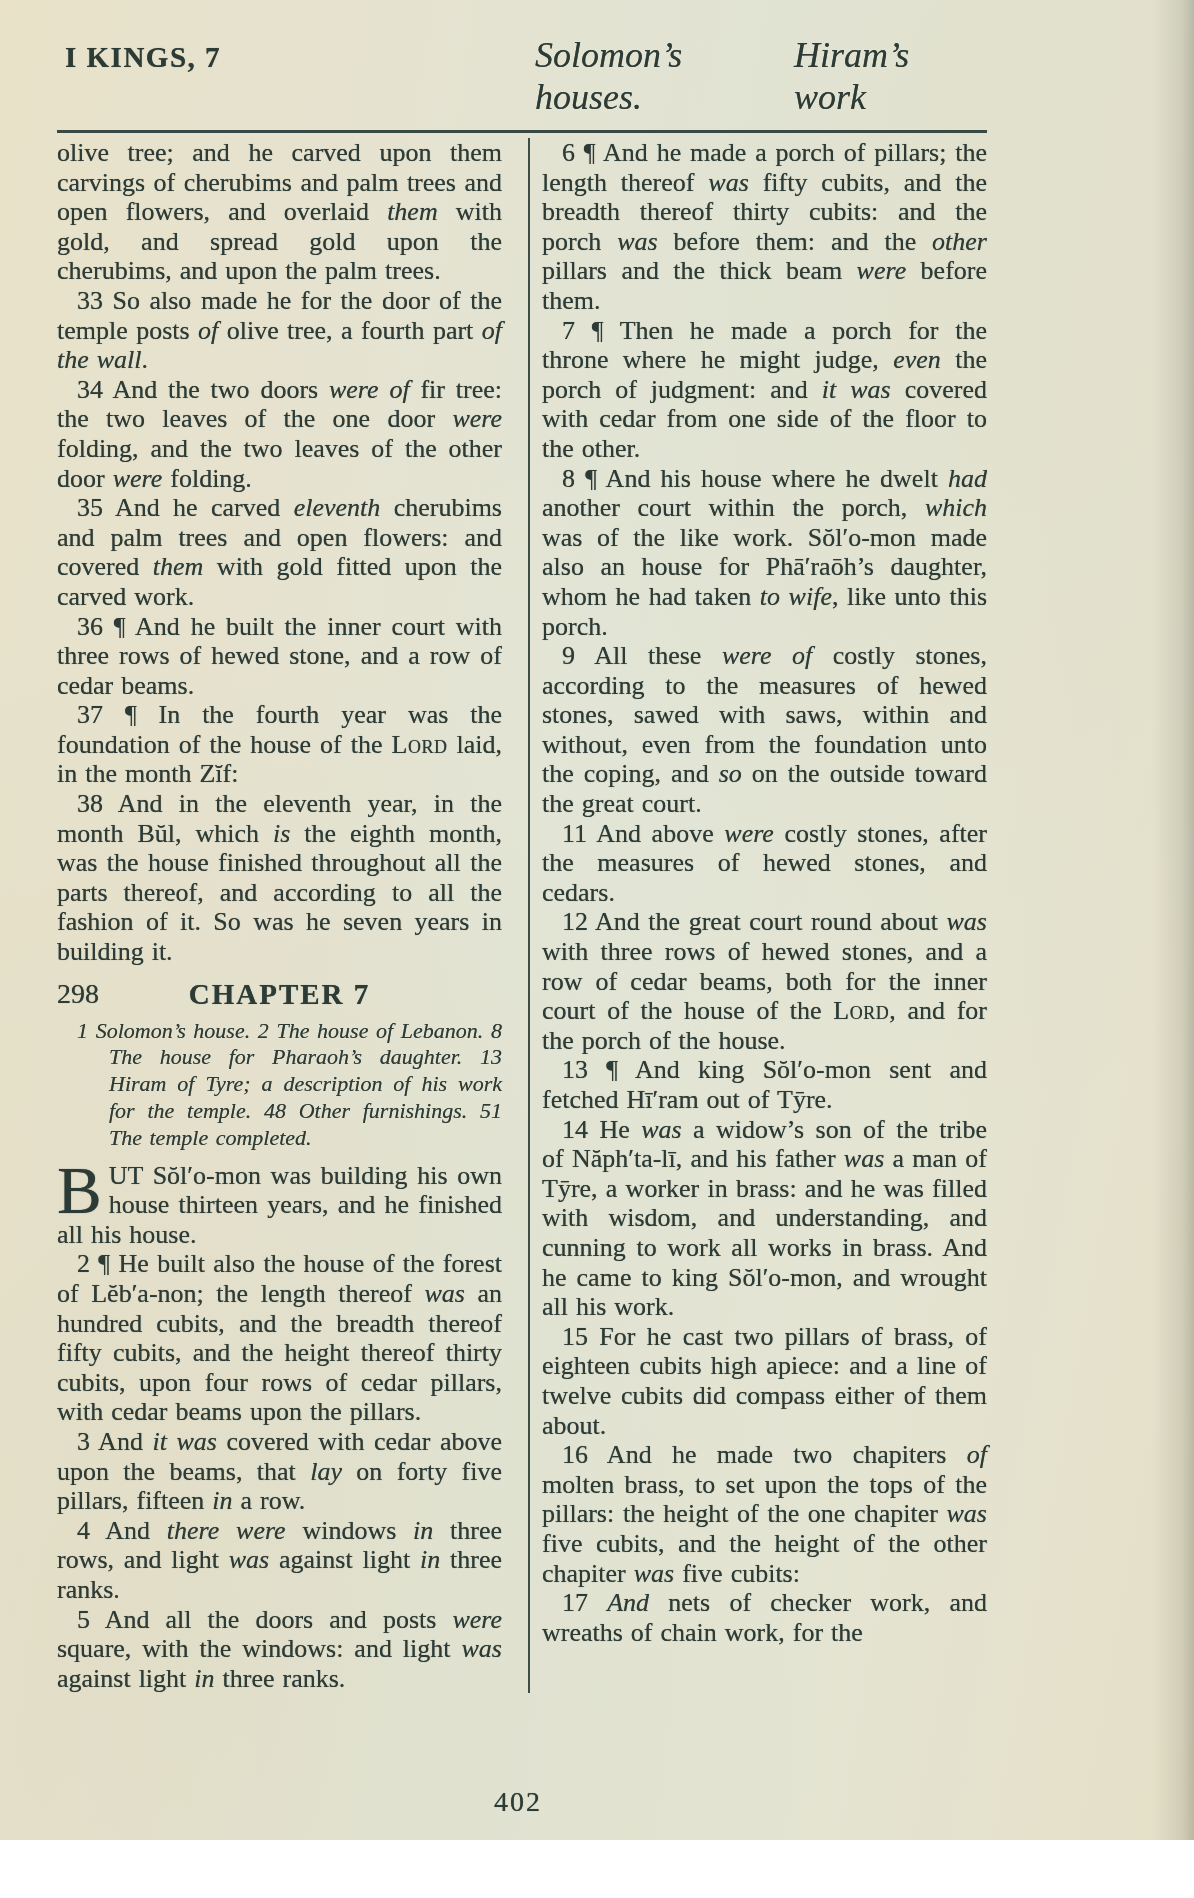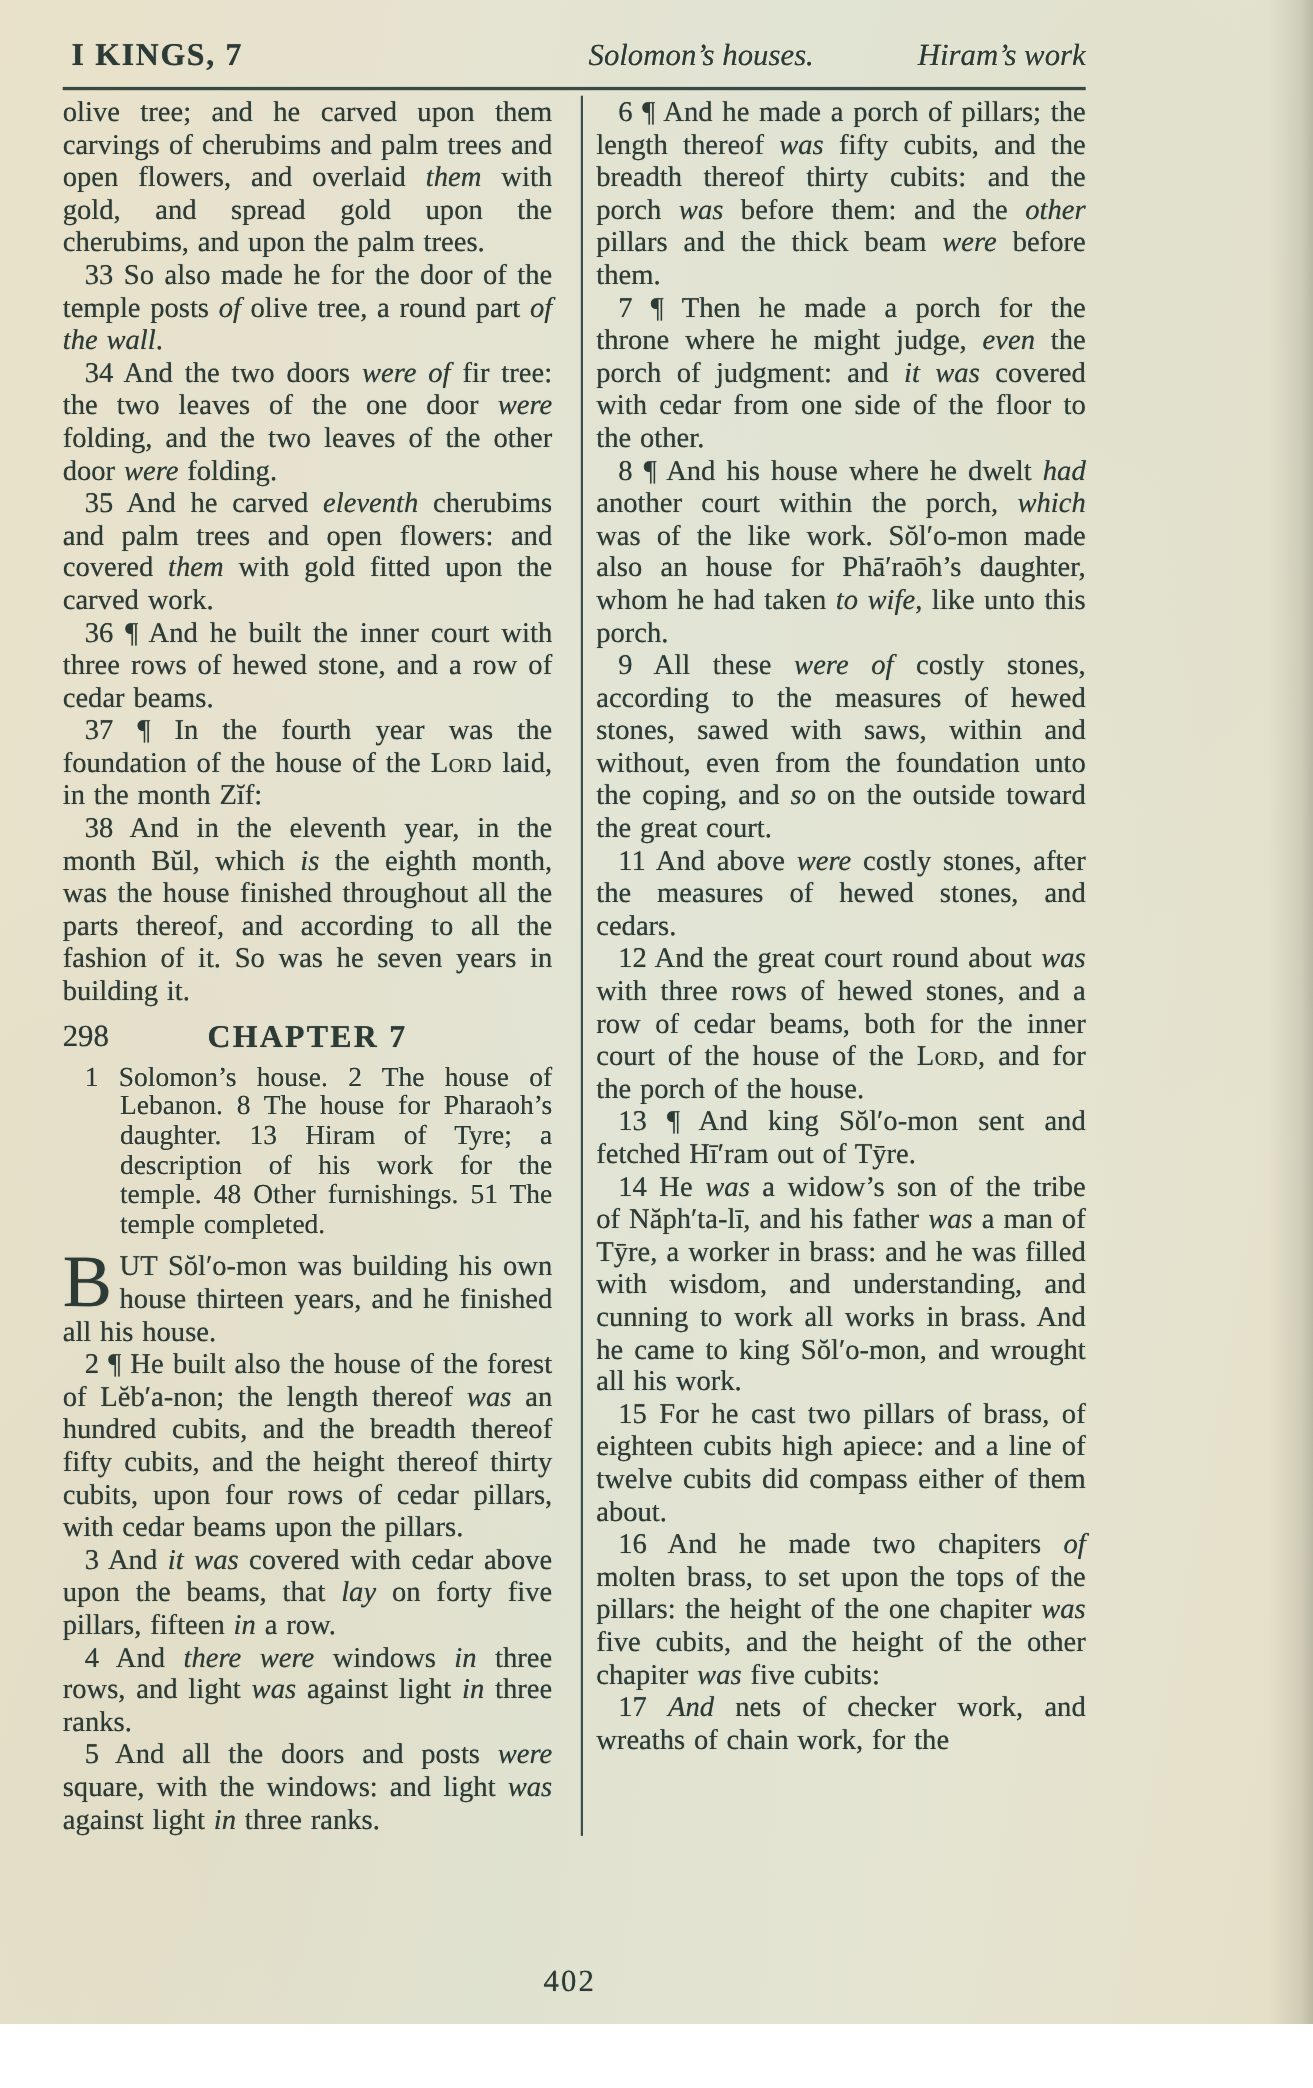--- a/index.html
+++ b/index.html
@@ -36,21 +36,21 @@
     padding:8px 0 12px 8px;
     border-bottom:3px solid #394943;
   }
   .book-title{
     font-weight:bold;font-size:29px;letter-spacing:1.5px;
     text-shadow:0 0 0.7px rgba(45,59,54,0.8);
   }
   .running-heads{
     margin-left:auto;width:452px;
     display:flex;justify-content:space-between;
-    font-style:italic;font-size:28px;
+    font-style:italic;font-size:36px;
     text-shadow:0 0 0.6px rgba(45,59,54,0.7);
   }
   .columns{display:flex;align-items:stretch;margin-top:5px;}
   .col{width:452px;}
   .col-right{border-left:2px solid #3d4d47;padding-left:12px;margin-left:26px;}
   .col p{margin:0;}
   .verse{
     font-size:26px;line-height:29.6px;
     text-align:justify;text-indent:20px;
     word-spacing:1.5px;
@@ -62,21 +62,21 @@
   .chapter-row{
     display:flex;align-items:flex-start;
     margin:11px 0 7px 0 !important;
     font-size:28px;
     text-shadow:0 0 0.7px rgba(45,59,54,0.8);
   }
   .chapter-marker{width:108px;}
   .chapter-title{flex:1;text-align:center;font-weight:bold;font-size:29px;letter-spacing:2px;}
   .chapter-spacer{width:108px;}
   .summary{
-    font-size:25px;line-height:26.8px;
+    font-style:italic;font-size:22px;line-height:26.8px;
     text-align:justify;
     padding-left:52px;text-indent:-32px;
     margin:0 0 9px 0 !important;
     word-spacing:2px;
     text-shadow:0 0 0.5px rgba(45,59,54,0.65);
   }
   .dropcap{
     float:left;
     font-size:67px;line-height:48px;
     padding:5px 7px 0 0;
@@ -96,21 +96,21 @@
     <div class="page-header">
       <span class="book-title">I KINGS, 7</span>
       <span class="running-heads">
         <span class="rh-left">Solomon’s houses.</span>
         <span class="rh-right">Hiram’s work</span>
       </span>
     </div>
     <div class="columns">
       <div class="col col-left" id="col-left">
           <p class="verse noindent"><span>olive tree; and he carved upon them carvings of cherubims and palm trees and open flowers, and overlaid </span><span class="i">them</span><span> with gold, and spread gold upon the cherubims, and upon the palm trees.</span></p>
-          <p class="verse"><span>33 So also made he for the door of the temple posts </span><span class="i">of</span><span> olive tree, a round part </span><span class="i">of the wall</span><span>.</span></p>
+          <p class="verse"><span>33 So also made he for the door of the temple posts </span><span class="i">of</span><span> olive tree, a fourth part </span><span class="i">of the wall</span><span>.</span></p>
           <p class="verse"><span>34 And the two doors </span><span class="i">were of</span><span> fir tree: the two leaves of the one door </span><span class="i">were</span><span> folding, and the two leaves of the other door </span><span class="i">were</span><span> folding.</span></p>
           <p class="verse"><span>35 And he carved </span><span class="i">eleventh</span><span> cherubims and palm trees and open flowers: and covered </span><span class="i">them</span><span> with gold fitted upon the carved work.</span></p>
           <p class="verse"><span>36 ¶ And he built the inner court with three rows of hewed stone, and a row of cedar beams.</span></p>
           <p class="verse"><span>37 ¶ In the fourth year was the foundation of the house of the </span><span class="sc">Lord</span><span> laid, in the month Zĭf:</span></p>
           <p class="verse"><span>38 And in the eleventh year, in the month Bŭl, which </span><span class="i">is</span><span> the eighth month, was the house finished throughout all the parts thereof, and according to all the fashion of it. So was he seven years in building it.</span></p>
           <p class="chapter-row">
             <span class="chapter-marker">298</span>
             <span class="chapter-title">CHAPTER 7</span>
             <span class="chapter-spacer"></span>
           </p>

